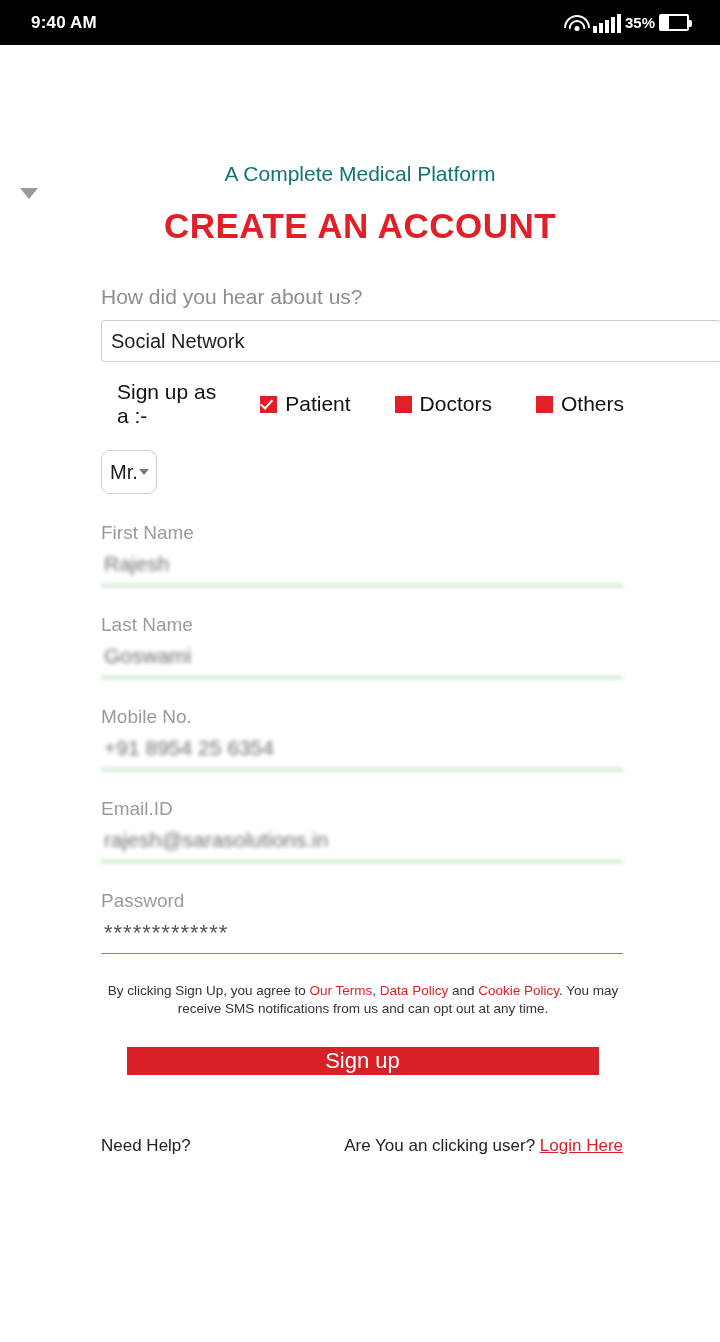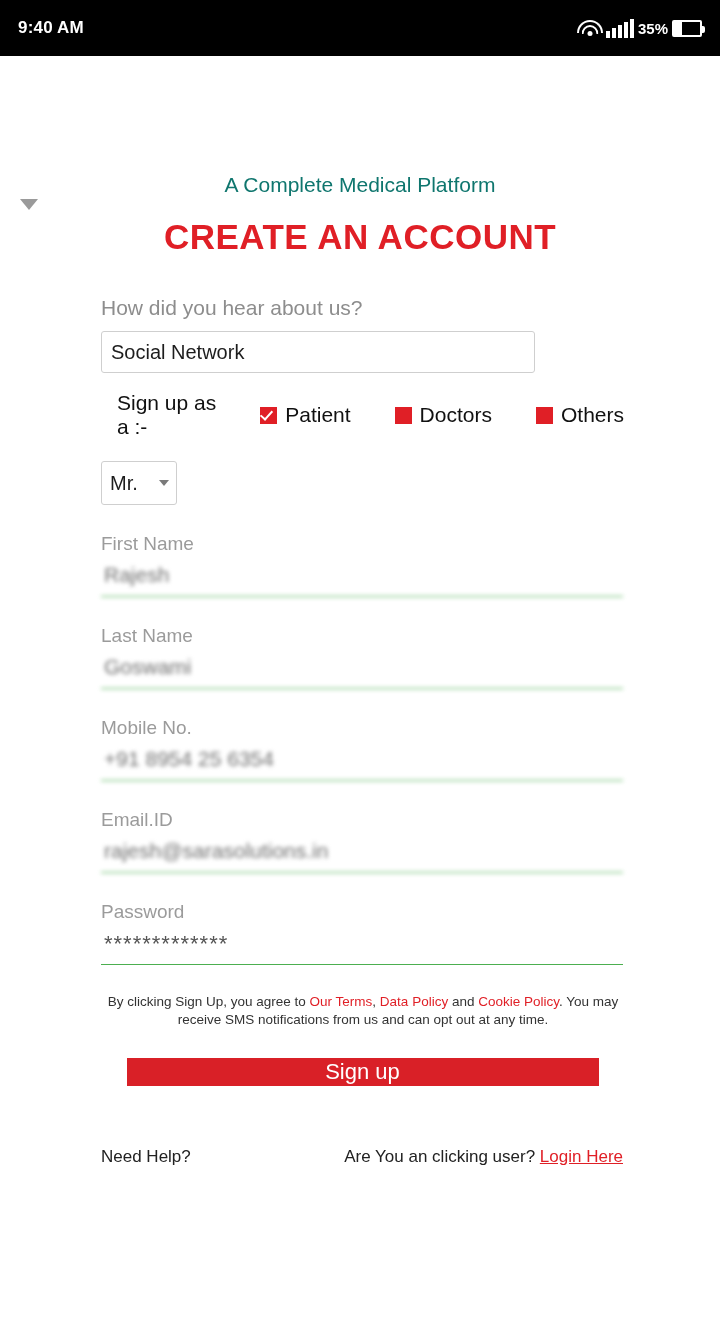--- a/index.html
+++ b/index.html
@@ -10,27 +10,27 @@
   body {
     width: 720px;
     height: 1342px;
     font-family: "Liberation Sans", sans-serif;
     overflow: hidden;
     position: relative;
   }
 
   
   .status-bar {
-    height: 56px;
+    height: 45px;
     background: #000000;
     color: #ffffff;
     display: flex;
     align-items: center;
     justify-content: space-between;
-    padding: 0 18px;
+    padding: 0 31px;
     box-sizing: border-box;
   }
   .status-time {
     font-size: 17px;
     font-weight: bold;
     letter-spacing: .2px;
   }
   .status-right {
     display: flex;
     align-items: center;
@@ -127,21 +127,21 @@
     box-sizing: border-box;
   }
 
   .hear-label {
     font-size: 21px;
     color: #8d8d8d;
     margin-top: 39px;
   }
   .hear-input {
     margin-top: 11px;
-    width: 434px;
+    width: 620px;
     height: 42px;
     border: 1px solid #cfcfcf;
     border-radius: 3px;
     background: #ffffff;
     font-size: 20px;
     color: #1d1d1d;
     padding: 0 9px;
     box-sizing: border-box;
     font-family: "Liberation Sans", sans-serif;
     outline: none;
@@ -180,24 +180,24 @@
     border-width: 0 2px 2px 0;
     transform: rotate(42deg);
   }
   .radio-label {
     font-size: 21px;
     color: #111111;
   }
 
   .title-select-wrap {
     margin-top: 22px;
-    width: 76px;
+    width: 56px;
     height: 44px;
     border: 1px solid #cfcfcf;
-    border-radius: 3px;
+    border-radius: 9px;
     display: flex;
     align-items: center;
     justify-content: space-between;
     padding: 0 7px 0 8px;
     box-sizing: border-box;
     background: #ffffff;
   }
   .title-select-value {
     font-size: 20px;
     color: #1d1d1d;

